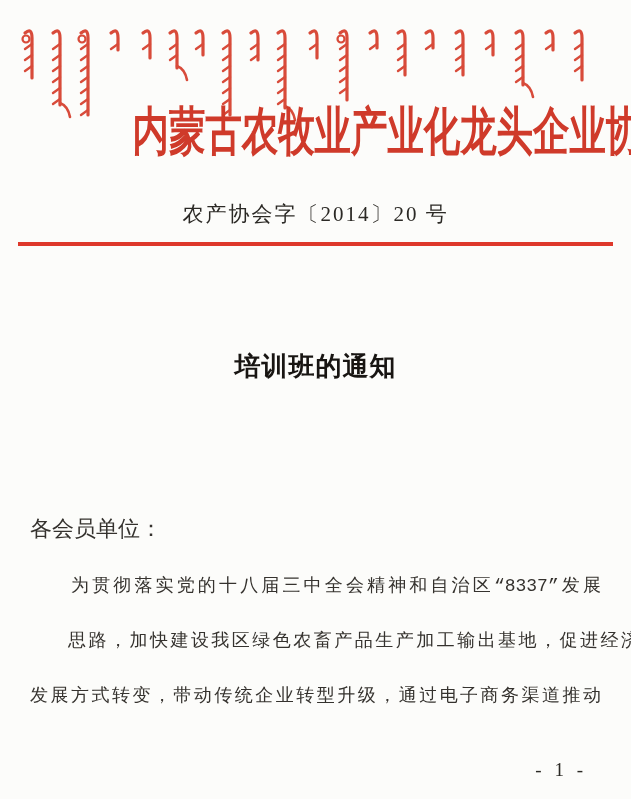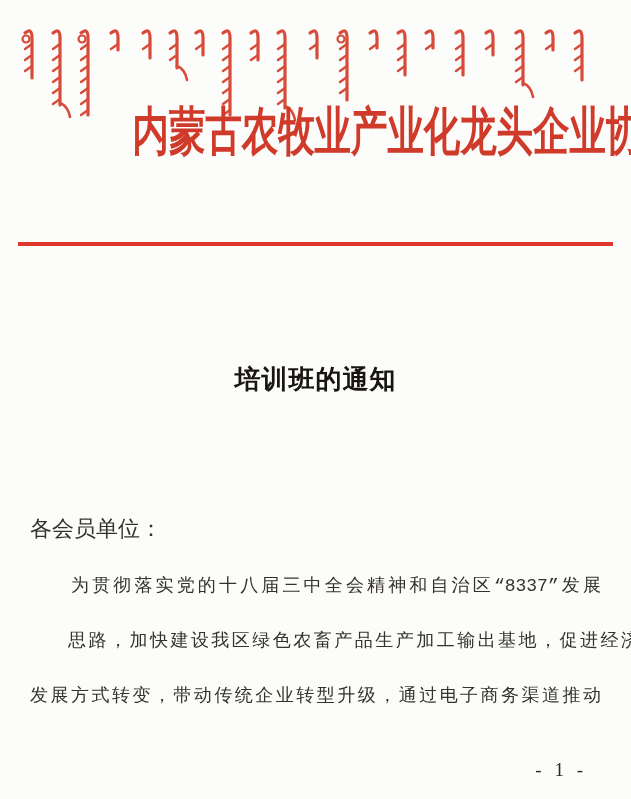--- a/index.html
+++ b/index.html
@@ -51,21 +51,21 @@
     width:595px;height:4px;
     background:var(--rule-red);
   }
   .notice-title{
     position:absolute;top:334px;left:0;
     width:631px;text-align:center;
     font-weight:bold;color:var(--title-ink);
     font-size:26px;
   }
   .notice-title .line1{letter-spacing:0.5px;}
-  .notice-title .line2{margin-top:28px;letter-spacing:1px;}
+  .notice-title .line2{margin-top:15px;letter-spacing:1px;}
   .salutation{
     position:absolute;top:514px;left:30px;
     font-size:22px;color:var(--ink);
   }
   .para-line{
     position:absolute;left:30px;width:571px;
     font-size:18px;color:var(--ink);
     text-align:justify;text-align-last:justify;
     text-justify:inter-character;
     white-space:nowrap;
@@ -211,20 +211,21 @@
         <path d="M0,14 l-7,5" stroke-width="2.4"></path>
         <path d="M0,25 l-7,5" stroke-width="2.4"></path>
         <path d="M0,36 l-7,5" stroke-width="2.4"></path>
       </g>
     </svg>
 
   <div class="masthead">
     <span class="org-title">内蒙古农牧业产业化龙头企业协会文件</span>
   </div>
 
+  <div class="doc-number">农产协会字〔2014〕20 号</div>
 
   <div class="red-rule"></div>
 
   <div class="notice-title">
     <div class="line2">培训班的通知</div>
   </div>
 
   <div class="salutation">各会员单位：</div>
 
   <div class="para-line l1">为贯彻落实党的十八届三中全会精神和自治区“8337”发展</div>

